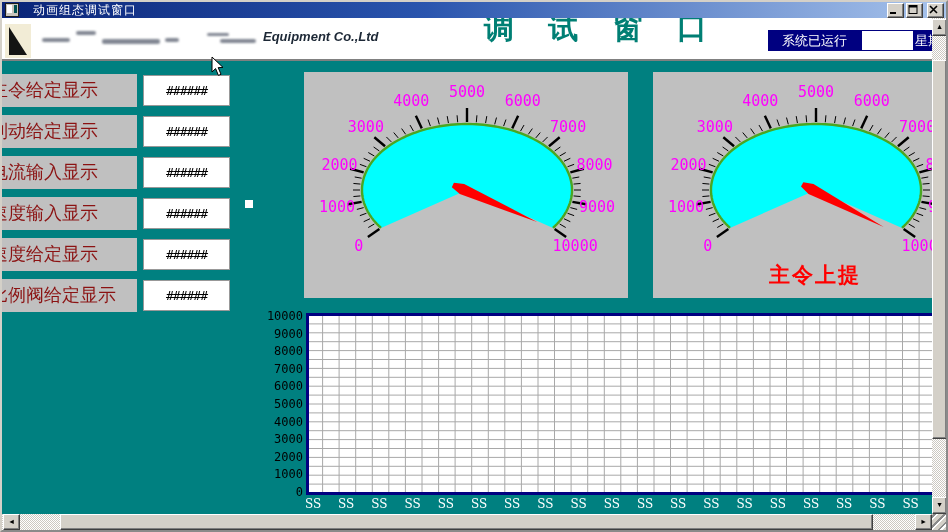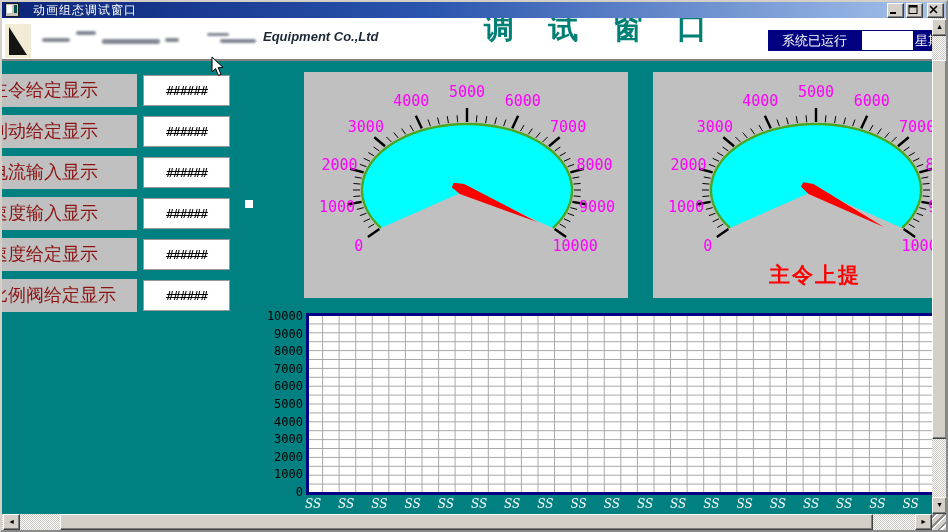--- a/index.html
+++ b/index.html
@@ -53,21 +53,21 @@
   .gauge-panel{position:absolute;top:72px;height:226px;background:#c0c0c0;overflow:hidden;}
   #gauge-left{left:304px;width:324px;}
   #gauge-right{left:653px;width:283px;}
   .gauge-caption{position:absolute;left:0;width:324px;bottom:9px;text-align:center;
     font-size:21px;font-weight:bold;letter-spacing:2px;white-space:nowrap;}
   
   .chart-plot{position:absolute;left:306px;top:313px;width:630px;height:182px;}
   .ytick{position:absolute;width:48px;text-align:right;color:#000;
     font-family:"DejaVu Sans Mono",monospace;font-size:12px;}
   .xtick{position:absolute;top:497px;width:30px;margin-left:-15px;text-align:center;color:#ffffff;
-    font-family:"DejaVu Serif",serif;font-style:italic;font-size:12px;}
+    font-family:"DejaVu Serif",serif;font-size:12px;}
   
   .dither{background-image:conic-gradient(#ffffff 0 25%,#ccc8c1 0 50%,#ffffff 0 75%,#ccc8c1 0);
     background-size:2px 2px;background-color:#e4e1da;}
   .vscroll{position:absolute;right:1px;top:18px;width:15px;height:496px;z-index:50;}
   .hscroll{position:absolute;left:2px;bottom:2px;width:930px;height:16px;z-index:50;}
   .sb-btn{position:absolute;background:#d4d0c8;border:1px solid;
     border-color:#ffffff #404040 #404040 #ffffff;box-shadow:inset -1px -1px 0 #808080;
     color:#000;text-align:center;overflow:hidden;}
   .sb-btn .g{display:block;font-size:8px;line-height:14px;transform:scale(.9);}
   .vthumb{position:absolute;left:0;top:42px;width:13px;height:377px;background:#d4d0c8;

